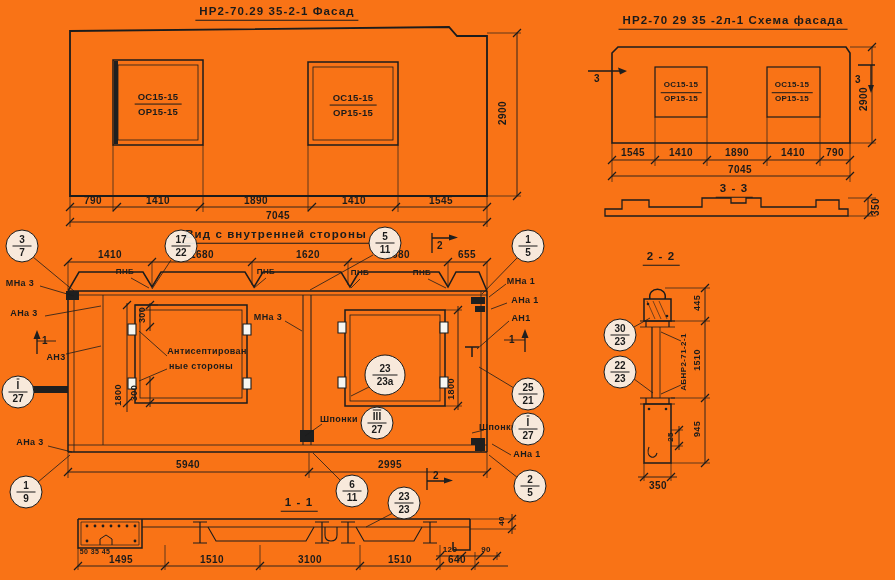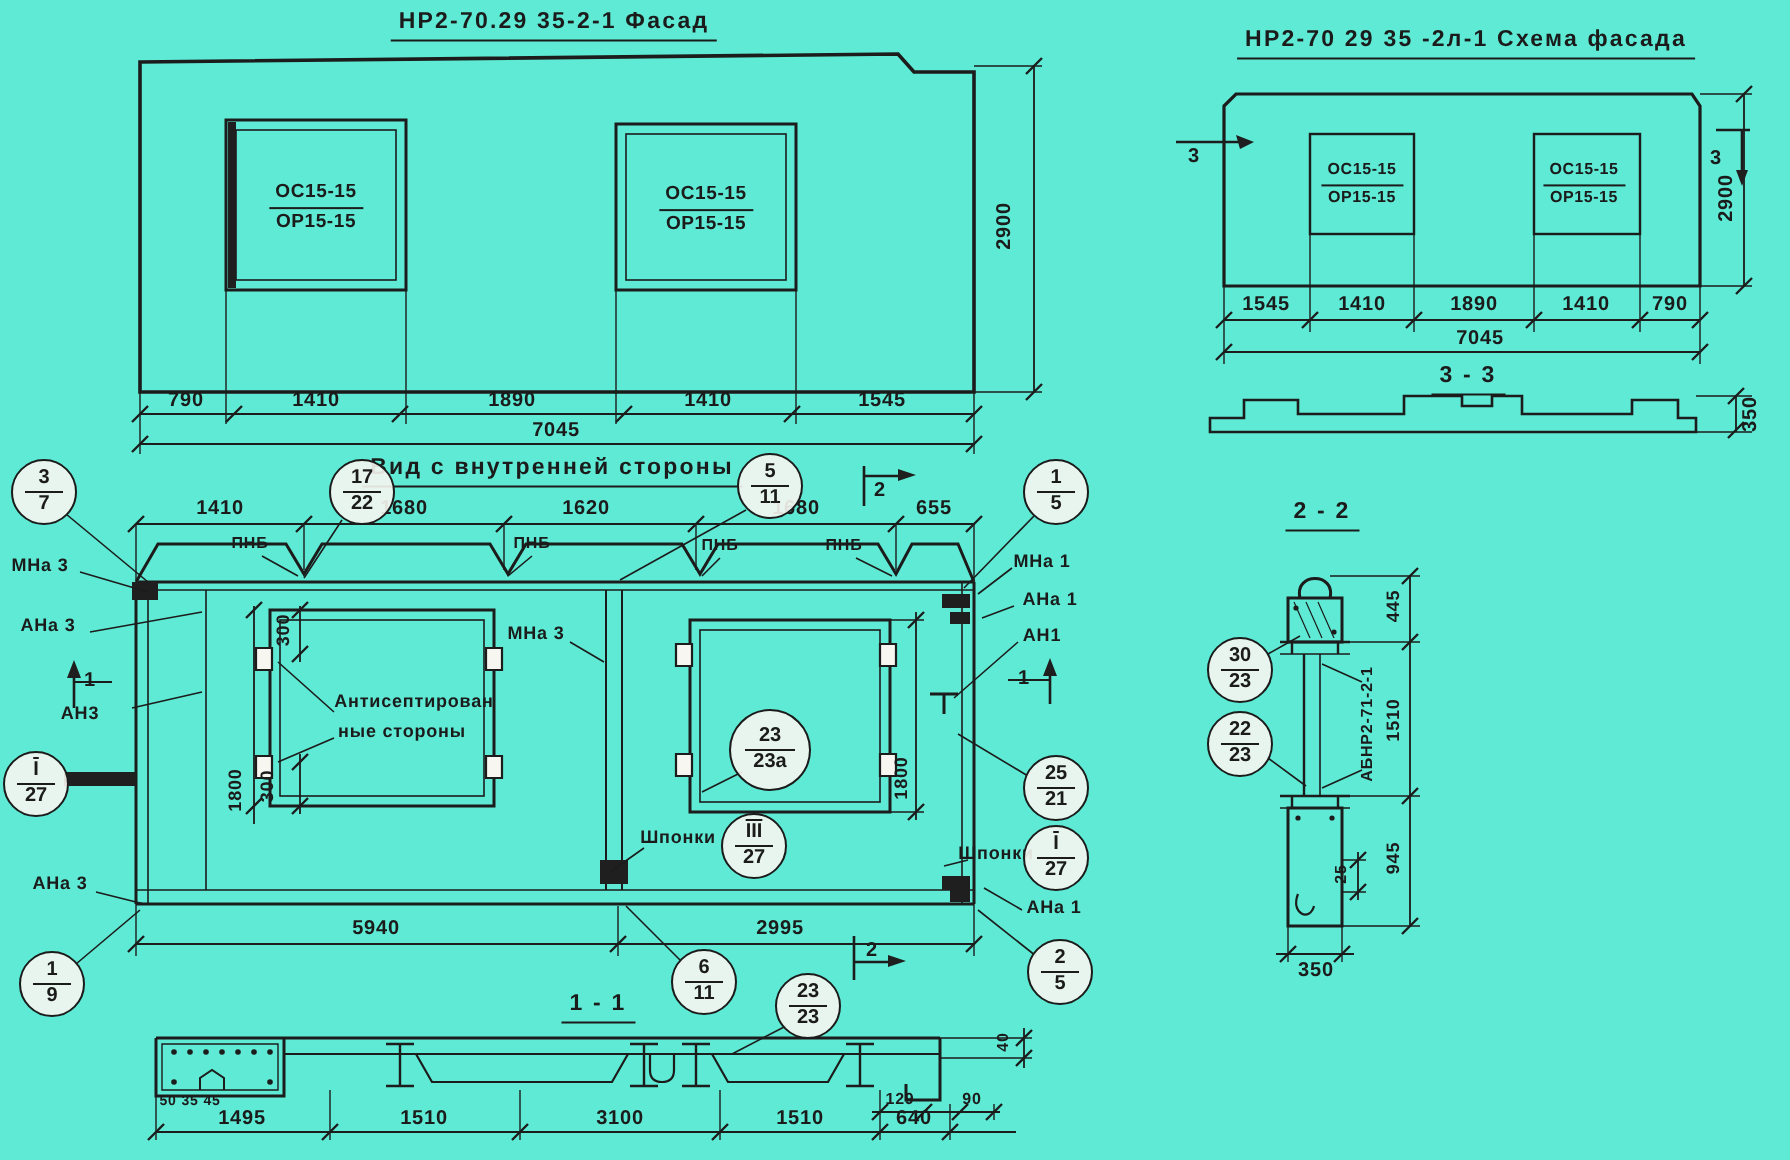--- a/index.html
+++ b/index.html
@@ -1,16 +1,16 @@
 <!DOCTYPE html>
 <html><head>
 <meta charset="utf-8">
 <style>
   html,body{margin:0;padding:0;background:#e8e8e4;}
-  .stage{position:relative;width:895px;height:580px;background:#5eead4;overflow:hidden;
+  .stage{position:relative;width:895px;height:580px;background:#f97316;overflow:hidden;
          font-family:"Liberation Sans",sans-serif;color:#1b1b1b;}
   .stage svg{position:absolute;left:0;top:0;}
   .stage svg path, .stage svg rect{stroke:#1c1c1c;fill:none;}
   .k06{stroke-width:.6}.k07{stroke-width:.7}.k08{stroke-width:.8}.k09{stroke-width:.9}
   .k10{stroke-width:1}.k11{stroke-width:1.1}.k12{stroke-width:1.2}.k13{stroke-width:1.3}
   .k15{stroke-width:1.5}.k16{stroke-width:1.6}.k18{stroke-width:1.8}
   .fillink{fill:#1f1f1f !important;stroke:none !important;}
   .dot{fill:#1c1c1c !important;stroke:none !important;}
   .tab{fill:#f7f6f1 !important;stroke:#1c1c1c;stroke-width:1.1;}
   .L{position:absolute;transform:translate(-50%,-50%);font:700 10px/1 "Liberation Sans",sans-serif;
@@ -146,30 +146,30 @@
 <div class="L" style="left:740px;top:170px">7045</div>
 <div class="L rot" style="left:864px;top:99px">2900</div>
 <div class="L" style="left:597px;top:79px">3</div>
 <div class="L" style="left:858px;top:80px">3</div>
 <div class="L title" style="left:734px;top:190px">3 - 3</div>
 <div class="L rot" style="left:876px;top:207px">350</div>
 
 <div class="L title" style="left:276px;top:236px">Вид с внутренней стороны</div>
 <div class="L" style="left:110px;top:255px">1410</div>
 <div class="L" style="left:202px;top:255px">1680</div>
-<div class="L" style="left:293px;top:255px">1620</div>
+<div class="L" style="left:308px;top:255px">1620</div>
 <div class="L" style="left:398px;top:255px">1680</div>
 <div class="L" style="left:467px;top:255px">655</div>
 <div class="L s8" style="left:125px;top:272px">ПНБ</div>
 <div class="L s8" style="left:266px;top:272px">ПНБ</div>
 <div class="L s8" style="left:360px;top:273px">ПНБ</div>
 <div class="L s8" style="left:422px;top:273px">ПНБ</div>
 <div class="L s9" style="left:20px;top:283px">МНа 3</div>
 <div class="L s9" style="left:24px;top:313px">АНа 3</div>
-<div class="L s9" style="left:40px;top:357px">АН3</div>
+<div class="L s9" style="left:56px;top:357px">АН3</div>
 <div class="L s9" style="left:30px;top:442px">АНа 3</div>
 <div class="L s9" style="left:268px;top:317px">МНа 3</div>
 <div class="L s9" style="left:521px;top:281px">МНа 1</div>
 <div class="L s9" style="left:525px;top:300px">АНа 1</div>
 <div class="L s9" style="left:521px;top:318px">АН1</div>
 <div class="L s9" style="left:527px;top:454px">АНа 1</div>
 <div class="L s9" style="left:207px;top:351px">Антисептирован</div>
 <div class="L s9" style="left:201px;top:366px">ные стороны</div>
 <div class="L s9" style="left:339px;top:419px">Шпонки</div>
 <div class="L s9" style="left:498px;top:427px">Шпонки</div>

